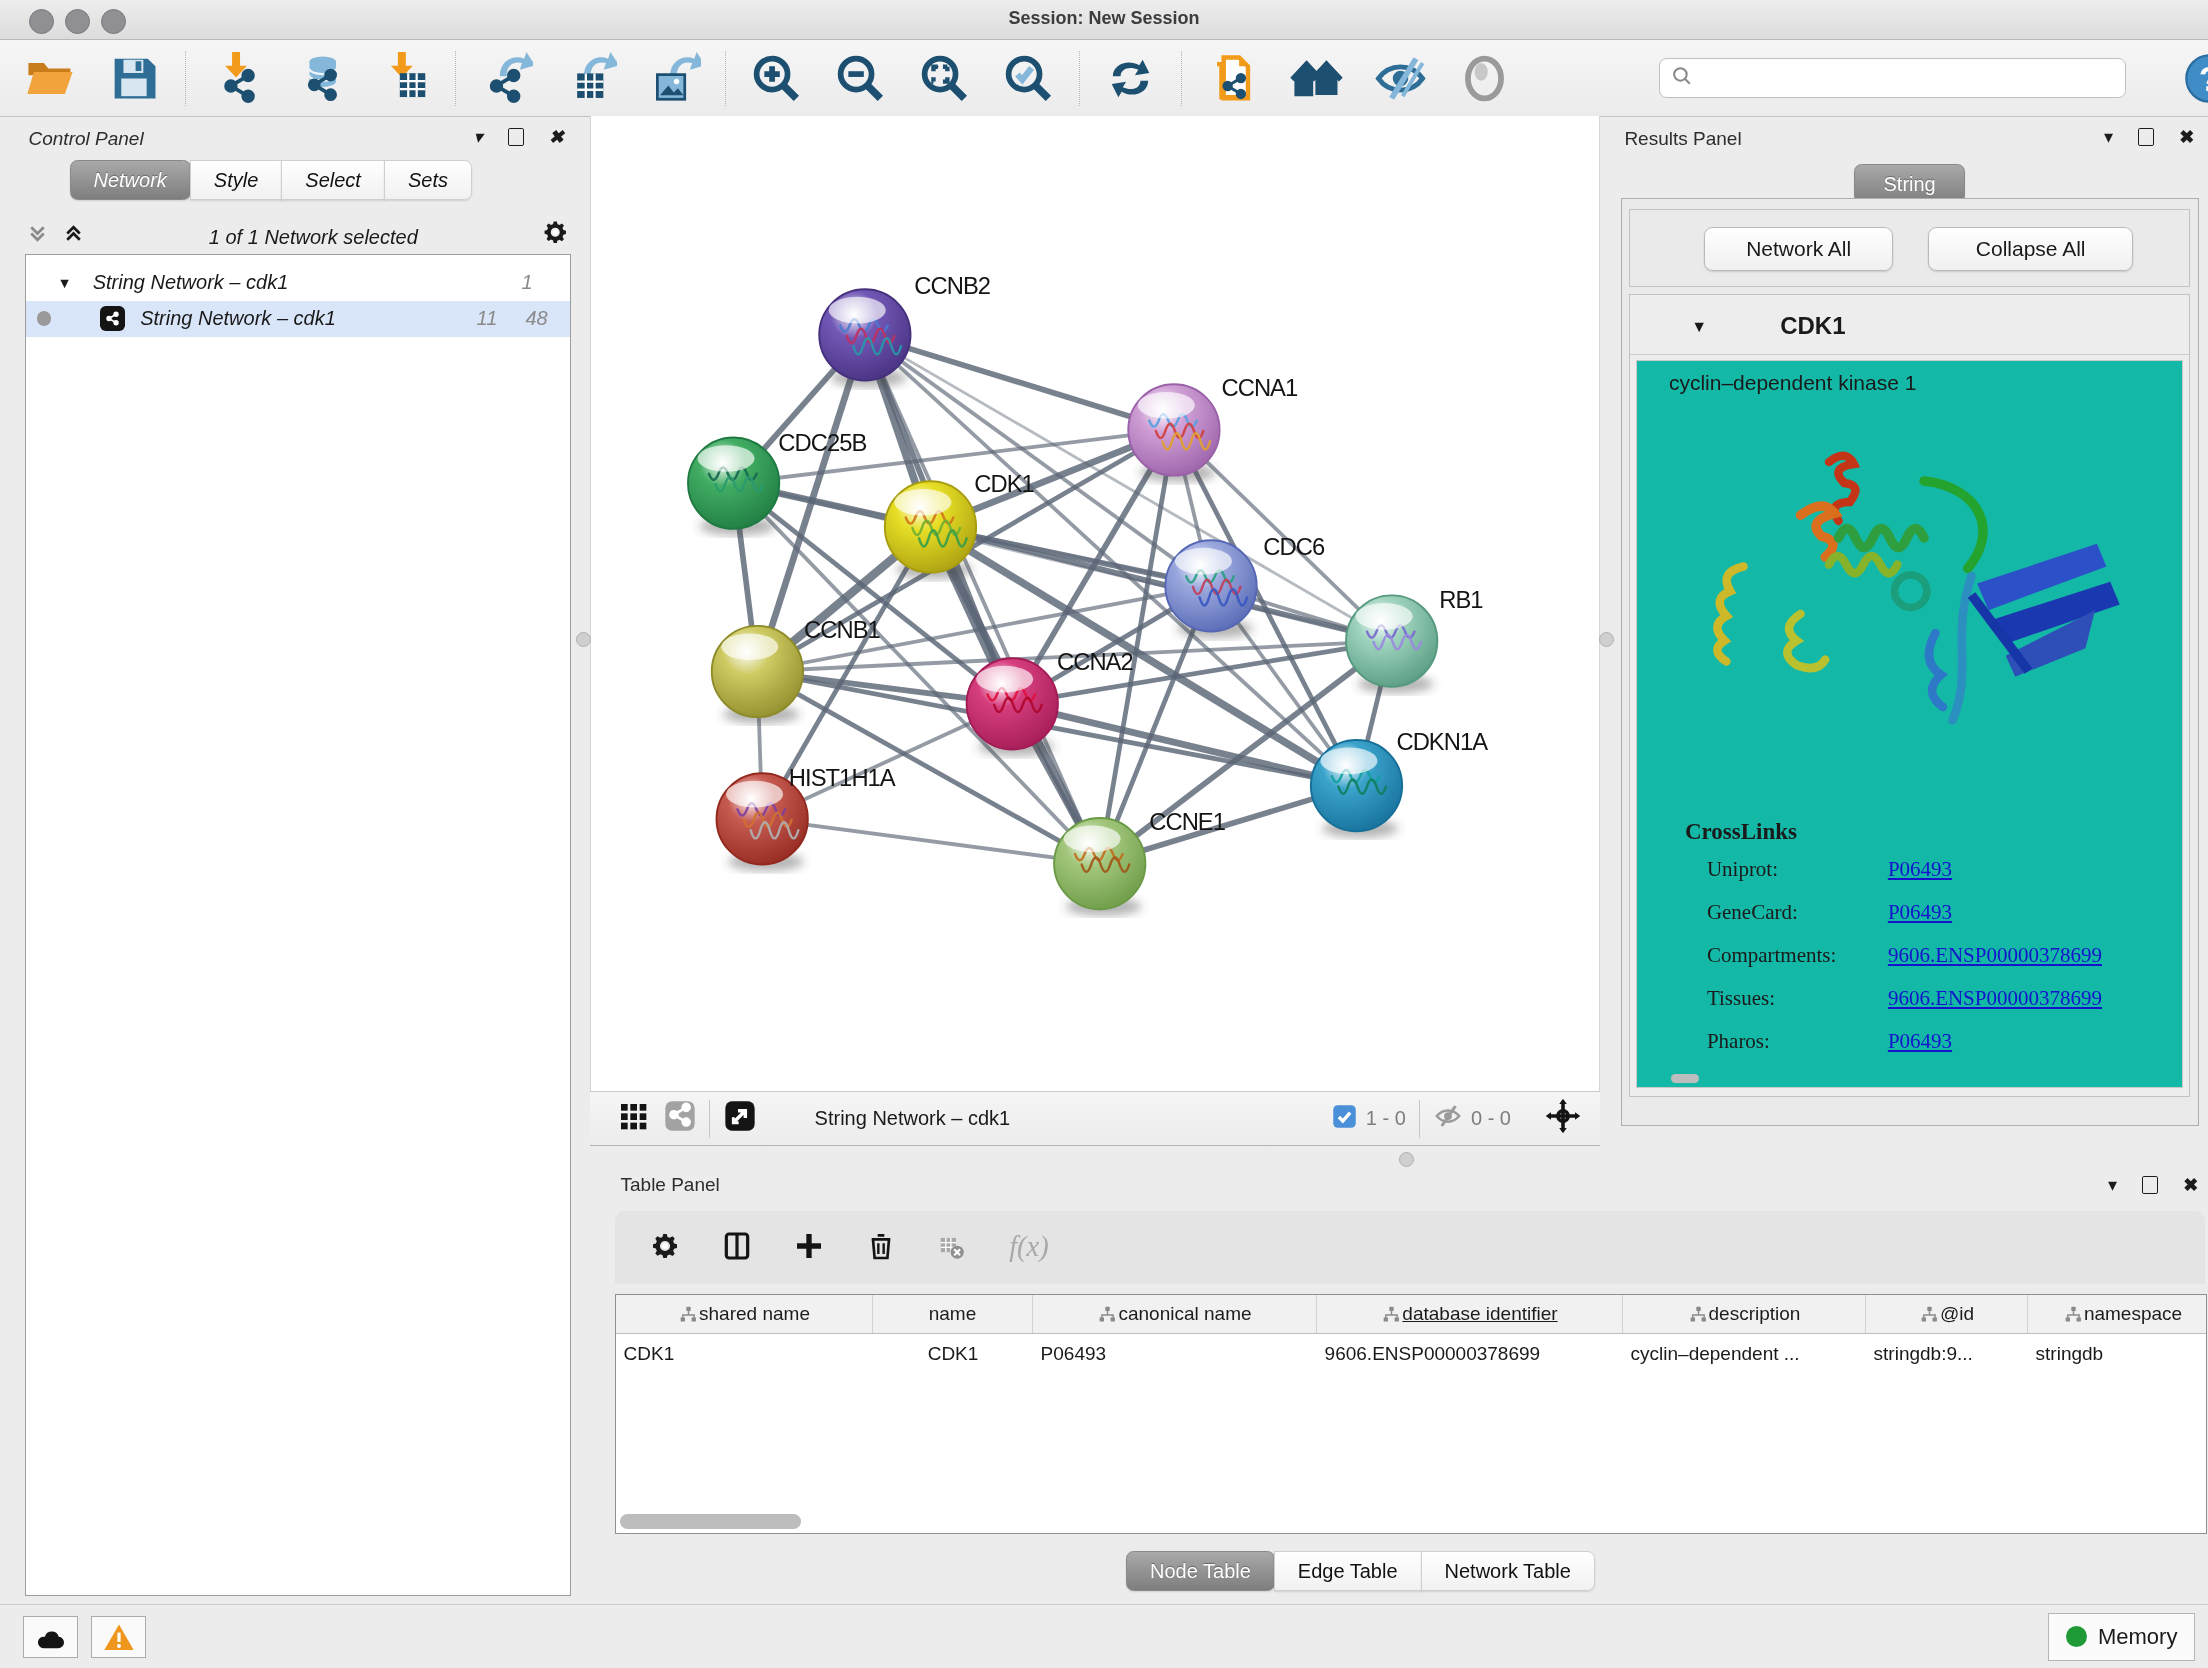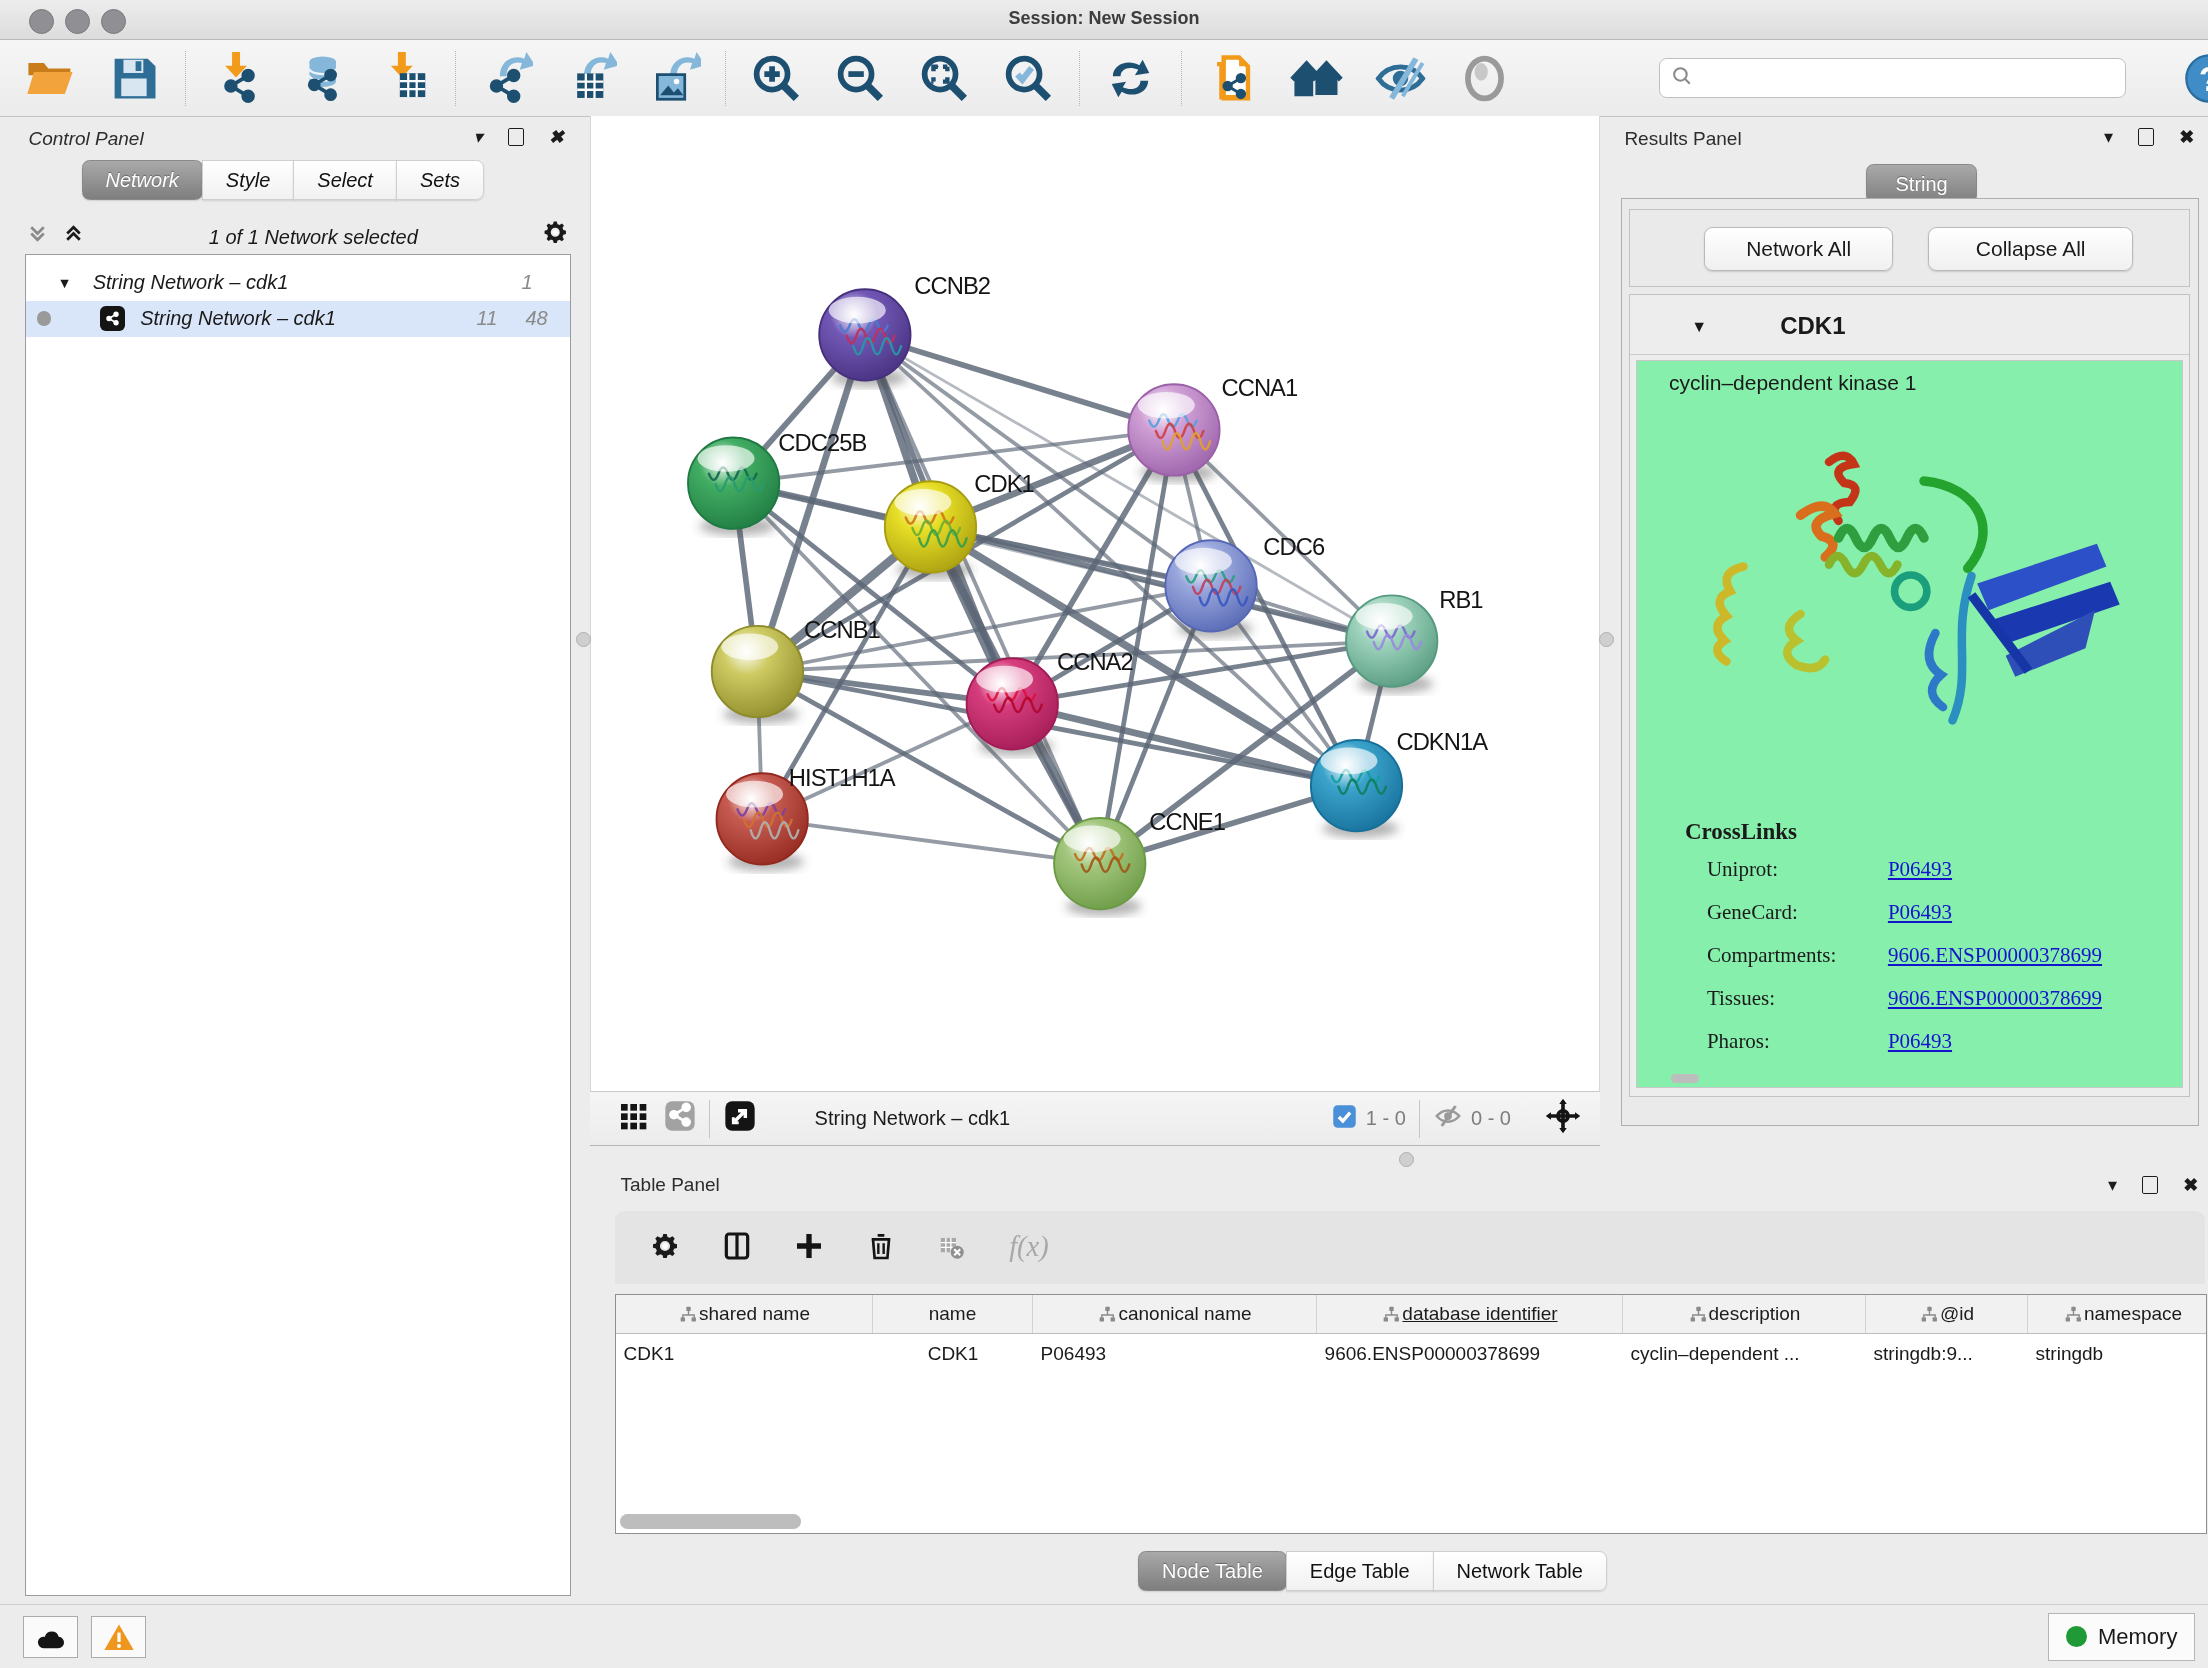--- a/index.html
+++ b/index.html
@@ -25,21 +25,21 @@
     border-radius:7.6px;display:flex;align-items:center;padding:0 9.5px;gap:7.6px;}
   .tb-search input{border:none;outline:none;font-size:19px;width:409px;background:transparent;
      font-family:"Liberation Sans",sans-serif;}
   .tb-help{margin-left:57px;}
   
   .panel-title{font-size:19px;color:#2d2d2d;}
   .win-ctrls{position:absolute;top:3.8px;display:flex;gap:25px;align-items:center;color:#1c1c1c;}
   .wc{font-size:18px;line-height:19px;}
   .wc.box{width:14.3px;height:16px;border:1.9px solid #1c1c1c;border-radius:1.9px;}
   
-  .tabstrip{display:flex;margin-left:12px;}
+  .tabstrip{display:flex;}
   .tab{height:38px;background:linear-gradient(#ffffff,#f1f1f1);border:1px solid #cfcfcf;
     margin-left:-1px;color:#111;font-size:20px;display:flex;align-items:center;justify-content:center;
     padding:0 23px;box-shadow:0 1px 1.9px rgba(0,0,0,.12);}
   .tab:first-child{border-radius:7.6px 0 0 7.6px;}
   .tab:last-child{border-radius:0 7.6px 7.6px 0;}
   .tab.active{background:linear-gradient(#a9a9a9,#7e7e7e);color:#fff;border-color:#898989;
     text-shadow:0 -1px 1px rgba(0,0,0,.35);border-radius:7.6px;}
   
   .control-panel{position:absolute;left:9.5px;top:124px;width:573px;height:1470px;font-style:italic;}
   .results-panel{position:absolute;left:1613px;top:124px;width:595px;height:1470px;}
@@ -67,21 +67,21 @@
   .rp-outer{position:absolute;left:7.6px;top:74px;width:576px;height:926px;background:#eaeaea;
      border:1px solid #aeaeae;}
   .rp-btnbox{position:absolute;left:7.6px;top:9.5px;right:7.6px;height:76px;border:1px solid #c2c2c2;}
   .btn{background:linear-gradient(#ffffff,#f0f0f0);border:1px solid #b9b9b9;border-radius:8.6px;
      font-size:21px;display:flex;align-items:center;justify-content:center;
      box-shadow:0 1px 1.9px rgba(0,0,0,.15);}
   .rp-content{position:absolute;left:7.6px;top:95px;right:7.6px;bottom:28.5px;border:1px solid #c2c2c2;
      background:#ededed;}
   .rp-head{position:absolute;left:0;right:0;top:9.5px;height:49px;border-bottom:1px solid #cccccc;}
   .rp-inner{position:absolute;left:5.7px;top:65px;right:5.7px;bottom:7.6px;border:1px solid #c8c8c8;
-     background:#86efac;}
+     background:#14b8a6;}
   .serif{font-family:"Liberation Serif",serif;}
   .xl-row{position:absolute;left:0;right:0;height:32px;font-size:21px;}
   .xl-row a{color:#1414cc;text-decoration:underline;}
   
   .table-panel{position:absolute;left:592px;top:1172px;width:1617px;height:424px;}
   .tp-toolbar{position:absolute;left:23px;top:39px;width:1590px;height:73px;background:#e4e4e4;
      border-radius:9.5px 9.5px 0 0;display:flex;align-items:center;gap:40px;padding-left:34px;box-sizing:border-box;}
   .tp-table{position:absolute;left:23px;top:122px;width:1590px;height:238px;background:#fff;
      border:1.9px solid #8f8f8f;overflow:hidden;}
   .tp-thead{display:flex;height:38px;background:#f1f1f1;border-bottom:1px solid #bdbdbd;}

